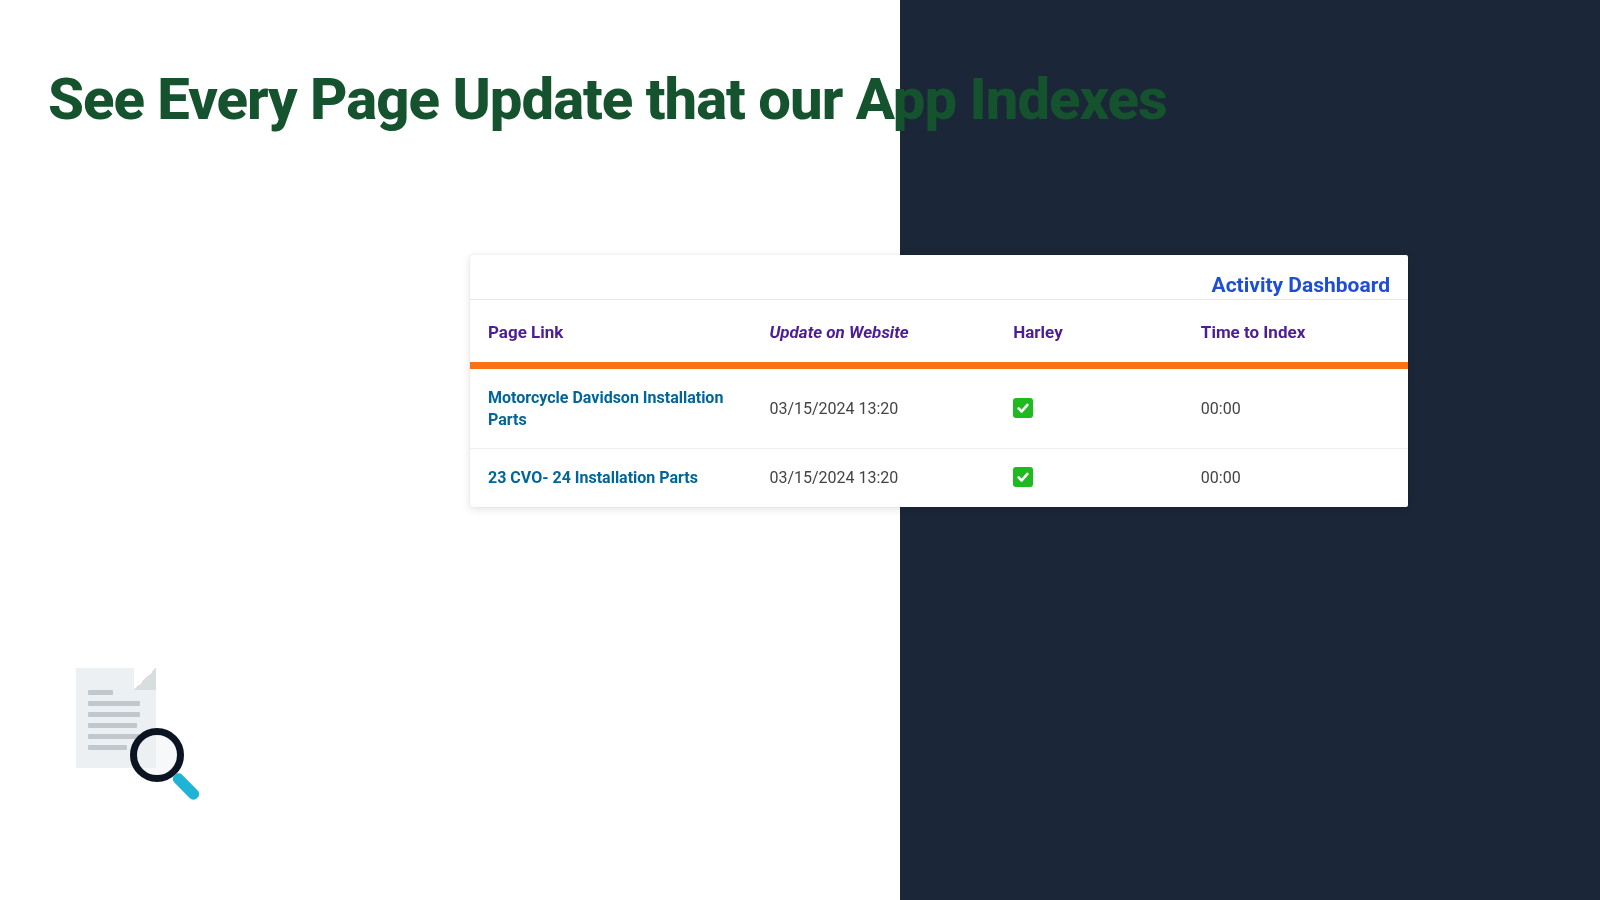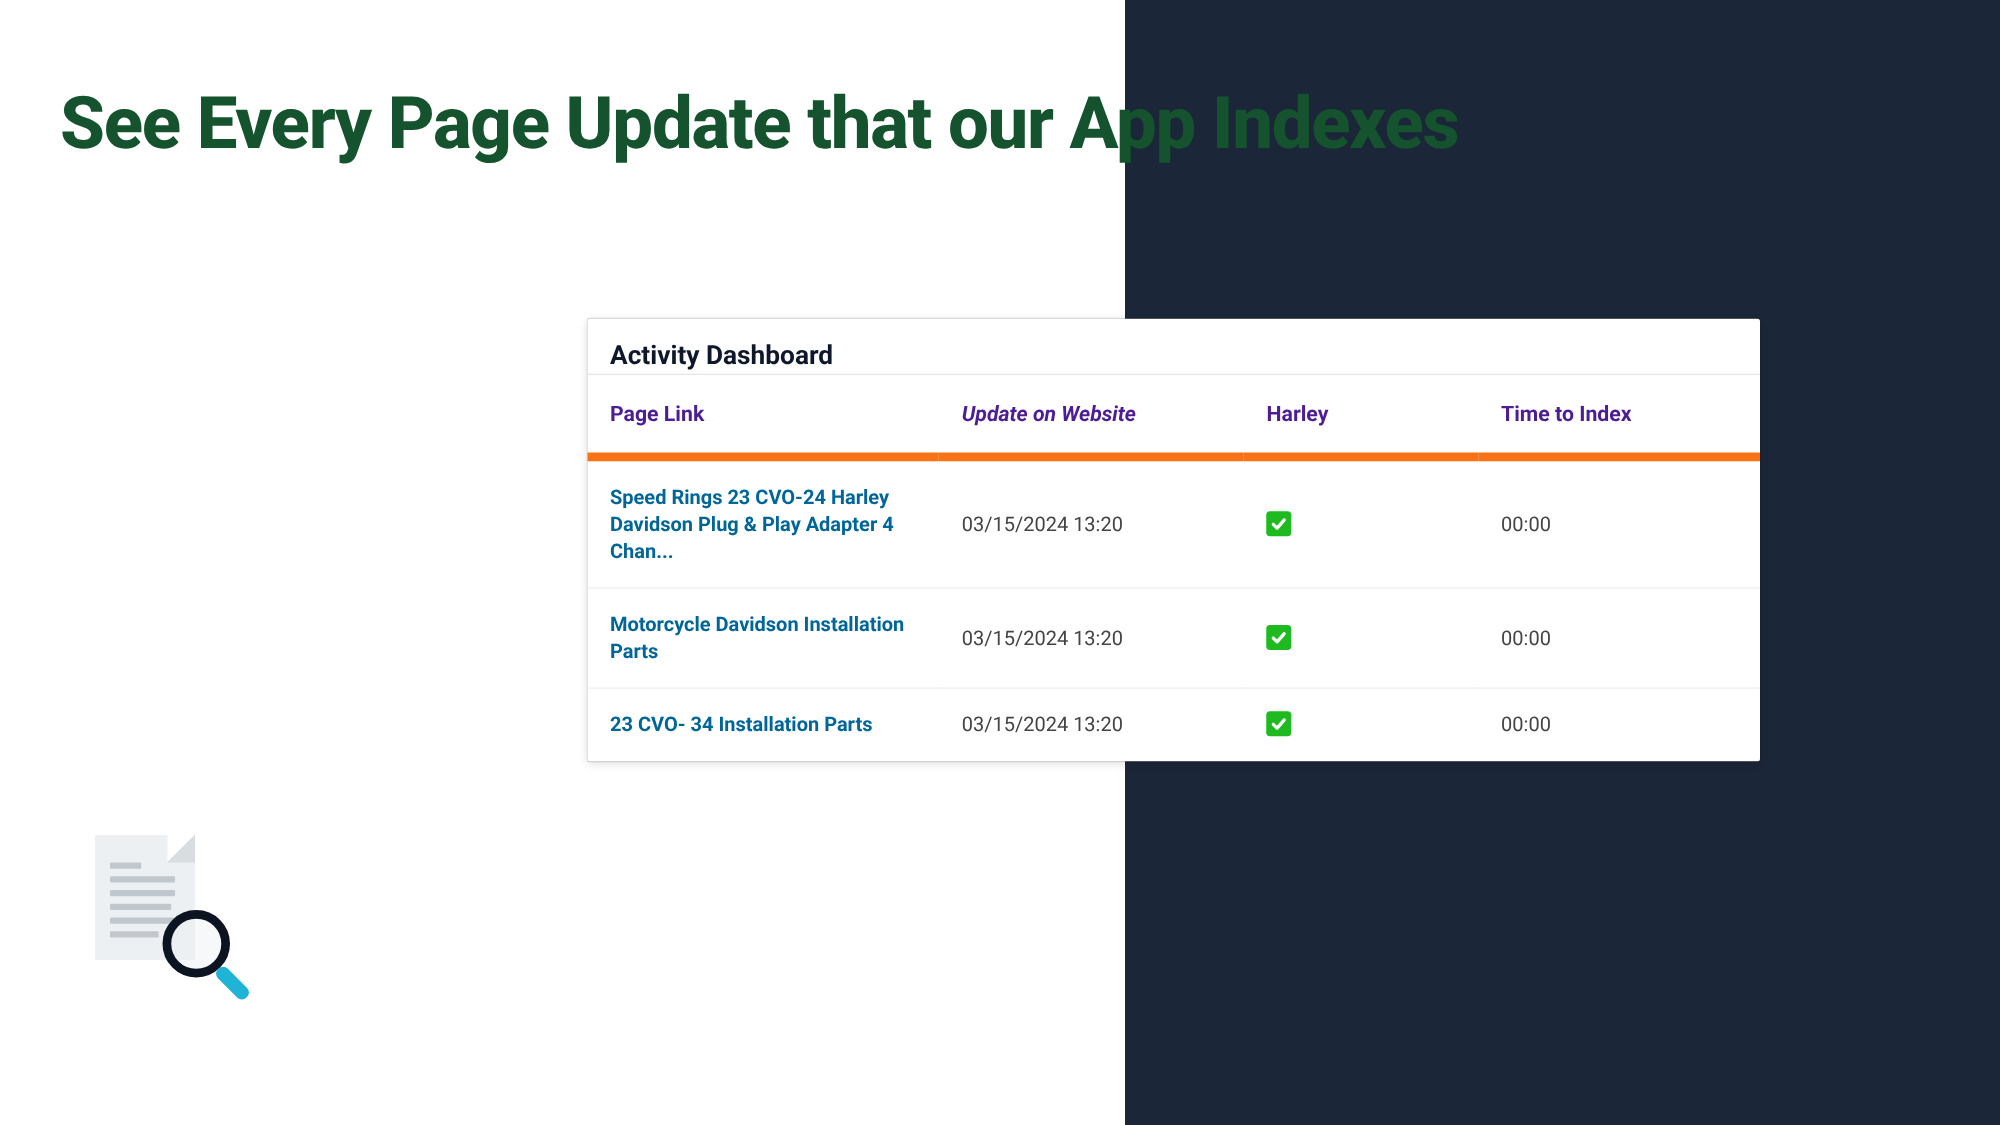--- a/index.html
+++ b/index.html
@@ -38,23 +38,24 @@
       top: 255px;
       left: 470px;
       width: 938px;
       background: #ffffff;
       box-shadow: 0 2px 8px rgba(0,0,0,0.12), 0 0 1px rgba(0,0,0,0.2);
       border-radius: 2px;
     }
     .dashboard-title {
       font-size: 21px;
       font-weight: 700;
-      color: #0f172a;
+      color: #1d4ed8;
       padding: 18px 18px 2px 18px;
       border-bottom: 1px solid #e6e6e6;
+      text-align: right;
     }
     .dashboard-table {
       width: 100%;
       border-collapse: collapse;
       table-layout: fixed;
     }
     .dashboard-table th {
       text-align: left;
       font-size: 17px;
       font-weight: 700;
@@ -179,45 +180,33 @@
       <tr>
         <th class="col-page">Page Link</th>
         <th class="col-update">Update on Website</th>
         <th class="col-index">Harley</th>
         <th class="col-time">Time to Index</th>
       </tr>
     </thead>
     <tbody>
       <tr>
         <td>
-            <a href="#" class="page-link">Speed Rings 23 CVO-24 Harley Davidson Plug &amp; Play Adapter 4 Chan...</a>
-          </td>
-        <td>03/15/2024 13:20</td>
-        <td><span class="check-badge">
-              <svg viewBox="0 0 16 16">
-                <polyline points="3,8.5 6.5,12 13,4.5"></polyline>
-              </svg>
-            </span></td>
-        <td>00:00</td>
-      </tr>
-      <tr>
-        <td>
             <a href="#" class="page-link">Motorcycle Davidson Installation Parts</a>
           </td>
         <td>03/15/2024 13:20</td>
         <td><span class="check-badge">
               <svg viewBox="0 0 16 16">
                 <polyline points="3,8.5 6.5,12 13,4.5"></polyline>
               </svg>
             </span></td>
         <td>00:00</td>
       </tr>
       <tr>
         <td>
-            <a href="#" class="page-link">23 CVO- 34 Installation Parts</a>
+            <a href="#" class="page-link">23 CVO- 24 Installation Parts</a>
           </td>
         <td>03/15/2024 13:20</td>
         <td><span class="check-badge">
               <svg viewBox="0 0 16 16">
                 <polyline points="3,8.5 6.5,12 13,4.5"></polyline>
               </svg>
             </span></td>
         <td>00:00</td>
       </tr>
     </tbody>

